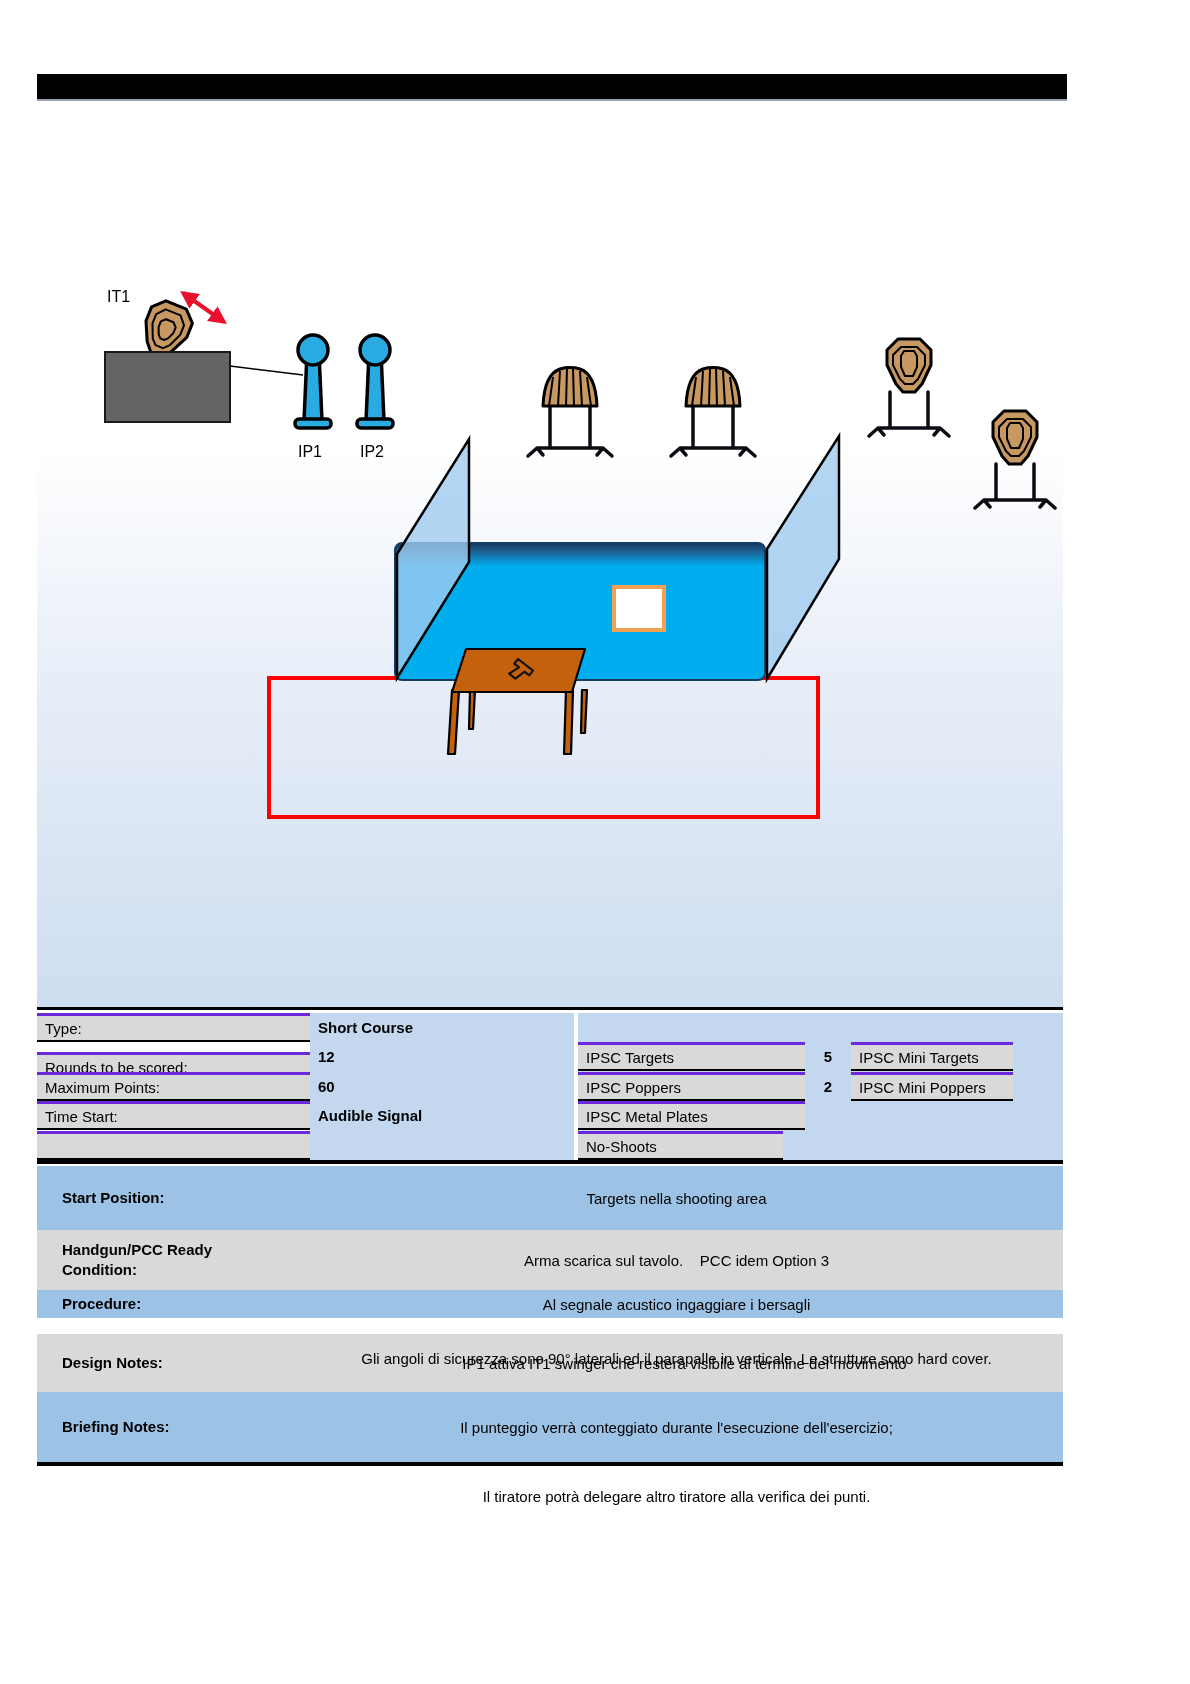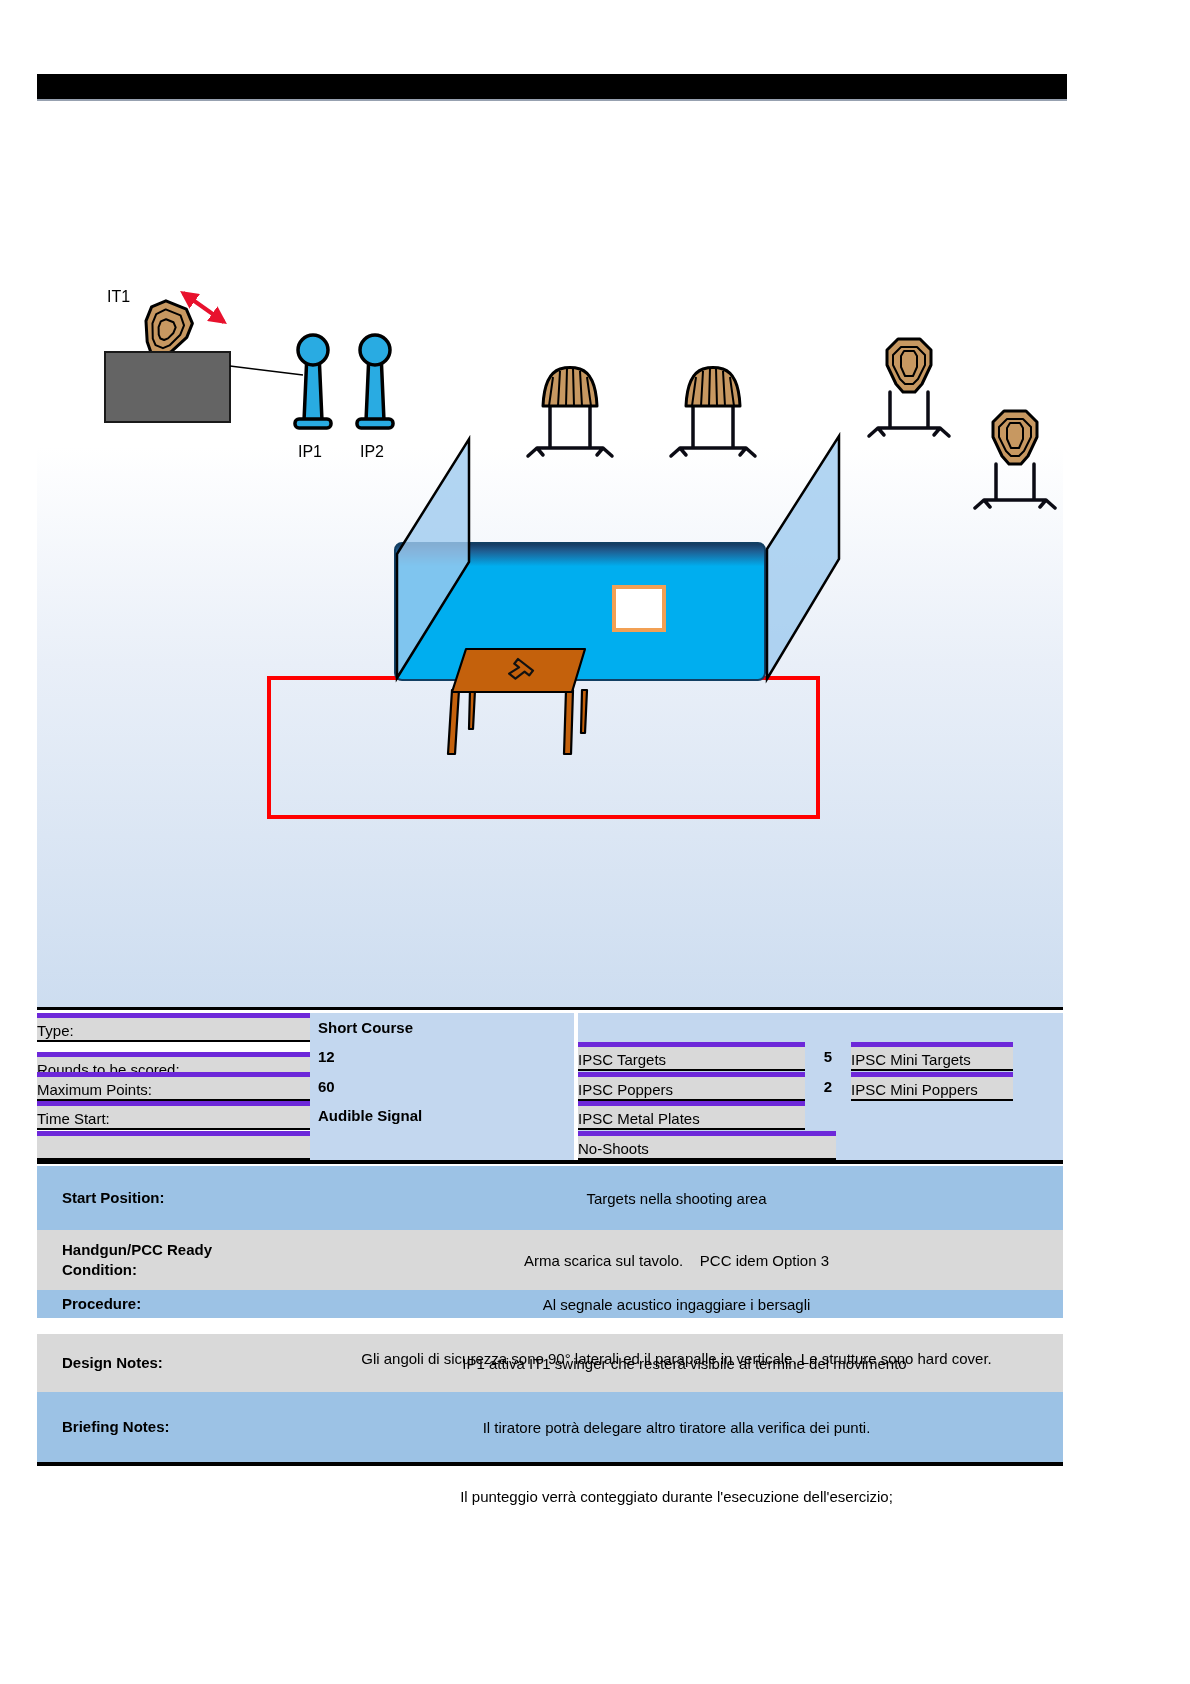--- a/index.html
+++ b/index.html
@@ -18,21 +18,21 @@
   .dlab{font-size:16px;fill:#000;font-family:"Liberation Sans","DejaVu Sans",sans-serif;}
   .wing{fill:var(--wing-wall-blue);fill-opacity:.8;stroke:#000;stroke-width:2.5;}
   .wood{fill:#C4610C;stroke:#000;stroke-width:2.2;stroke-linejoin:round;}
   .tgt{fill:var(--target-brown);stroke:#000;stroke-width:3;stroke-linejoin:round;}
   .tgt-in{fill:none;stroke:#000;stroke-width:2;stroke-linejoin:round;}
   .rib{stroke:#000;stroke-width:2;fill:none;}
   .stand{stroke:#0b0b14;stroke-width:3.5;fill:none;stroke-linecap:round;}
   .pop{fill:var(--popper-blue);stroke:#000;stroke-width:3.5;}
   .info-table{position:absolute;left:37px;top:1013px;width:1026px;height:147px;font-size:15px;}
   .blue-col{position:absolute;top:0;height:147px;background:var(--cell-blue);}
-  .cell{position:absolute;height:29px;background:var(--cell-gray);border-top:5px solid #6d28d9;border-bottom:2px solid #000;line-height:25px;}
+  .cell{position:absolute;height:29px;background:var(--cell-gray);border-top:3px solid #6d28d9;border-bottom:2px solid #000;padding-left:8px;line-height:25px;}
   .val{position:absolute;height:29px;line-height:29px;font-weight:bold;}
   .cnt{position:absolute;height:29px;line-height:29px;font-weight:bold;text-align:center;}
   .dbl{position:absolute;left:37px;width:1026px;height:2px;border-top:2px solid #000;border-bottom:2px solid #000;}
   .brow{position:absolute;left:37px;width:1026px;display:flex;align-items:center;font-size:15px;}
   .blabel{width:233px;padding-left:5px;font-weight:bold;line-height:20px;margin-left:20px;}
   .bval{flex:1;text-align:center;white-space:pre-wrap;line-height:23px;}
 </style>
 </head>
 <body>
 
@@ -135,21 +135,21 @@
 
     <div class="val" style="left:281px;top:0;">Short Course</div>
     <div class="val" style="left:281px;top:29px;">12</div>
     <div class="val" style="left:281px;top:59px;">60</div>
     <div class="val" style="left:281px;top:88px;">Audible Signal</div>
 
 
     <div class="cell" style="left:541px;top:29px;width:227px;">IPSC Targets</div>
     <div class="cell" style="left:541px;top:59px;width:227px;">IPSC Poppers</div>
     <div class="cell" style="left:541px;top:88px;width:227px;">IPSC Metal Plates</div>
-    <div class="cell" style="left:541px;top:118px;width:258px;">No-Shoots</div>
+    <div class="cell" style="left:541px;top:118px;width:205px;">No-Shoots</div>
 
     <div class="cnt" style="left:768px;top:29px;width:46px;">5</div>
     <div class="cnt" style="left:768px;top:59px;width:46px;">2</div>
 
     <div class="cell" style="left:814px;top:29px;width:162px;">IPSC Mini Targets</div>
     <div class="cell" style="left:814px;top:59px;width:162px;">IPSC Mini Poppers</div>
   </div>
 
   <div class="dbl" style="top:1160px;"></div>
 
@@ -170,20 +170,20 @@
 
   <div class="brow" style="top:1334px;height:58px;background:var(--cell-gray);gap:16px;">
     <div class="blabel">Design Notes:</div>
     <div class="bval">IP1 attiva IT1 swinger che resterà visibile al termine del movimento</div>
   </div>
 
   <div class="brow" style="top:1392px;height:70px;background:var(--section-blue);">
     <div class="blabel">Briefing Notes:</div>
     <div class="bval">
       <div>Gli angoli di sicurezza sono 90° laterali ed il parapalle in verticale. Le strutture sono hard cover.</div>
+      <div>Il punteggio verrà conteggiato durante l'esecuzione dell'esercizio;</div>
       <div>Il tiratore potrà delegare altro tiratore alla verifica dei punti.</div>
-      <div>Il punteggio verrà conteggiato durante l'esecuzione dell'esercizio;</div>
     </div>
   </div>
 
   <div class="dbl" style="top:1462px;"></div>
 
 </div>
 
 </body></html>

